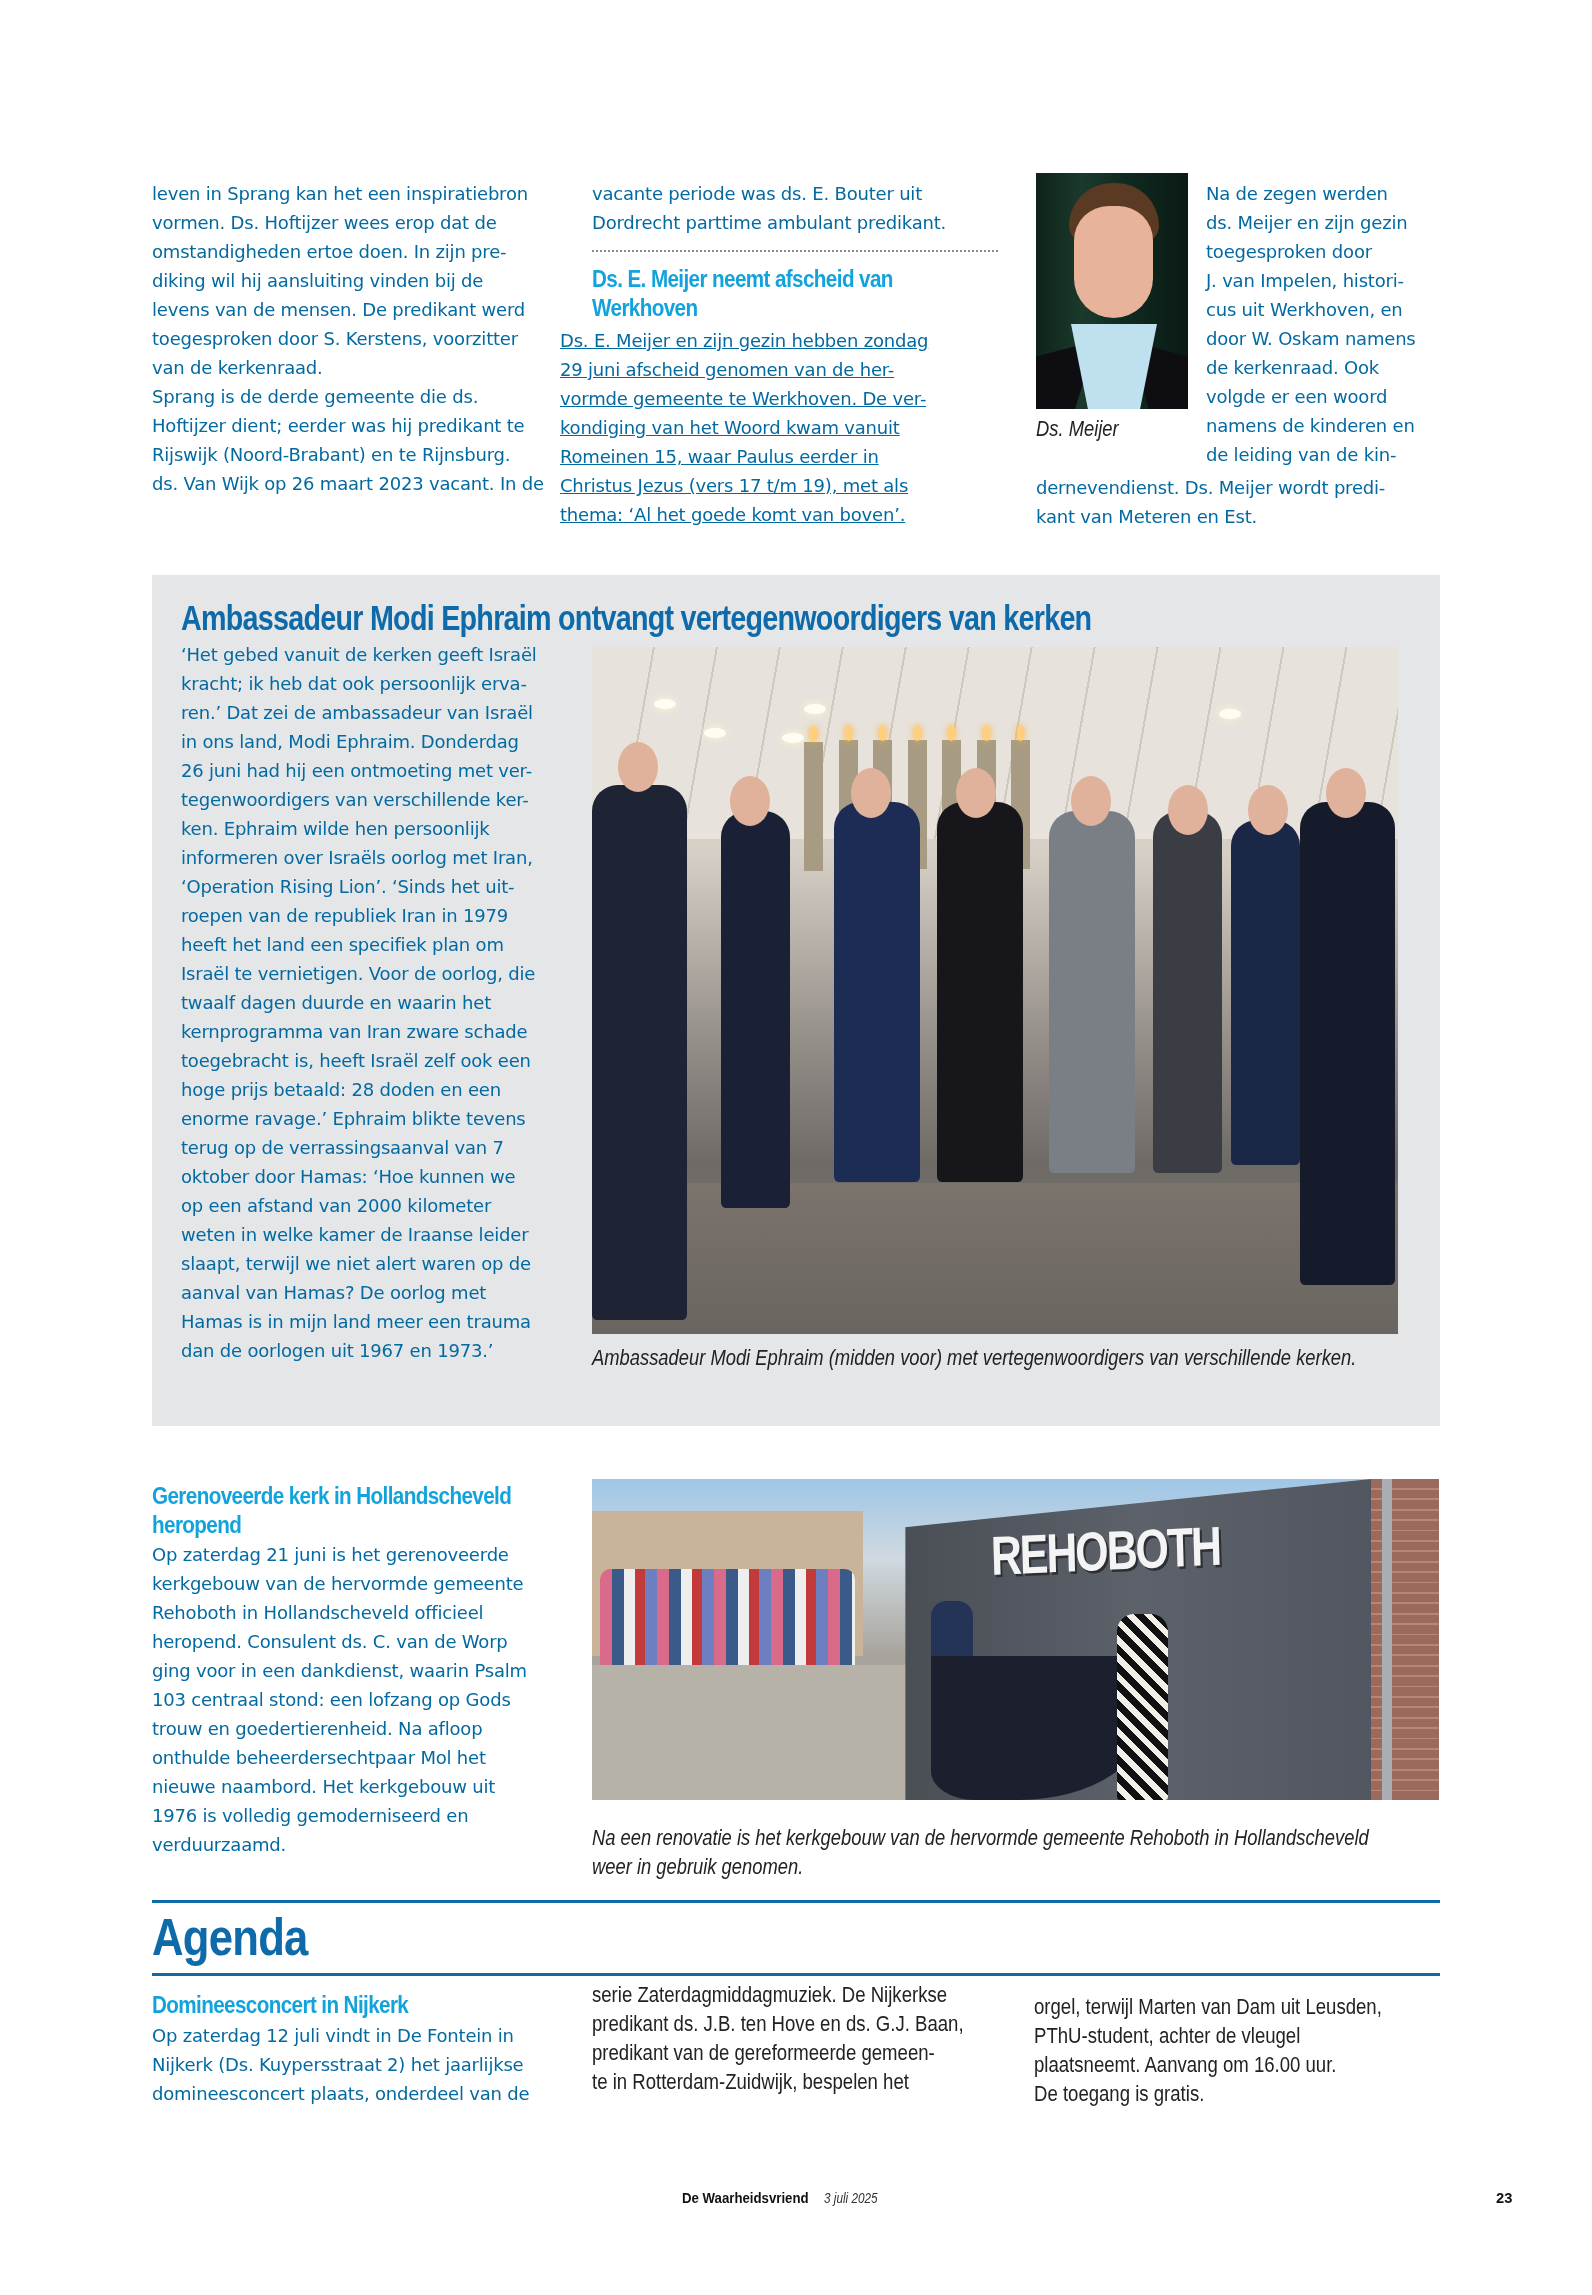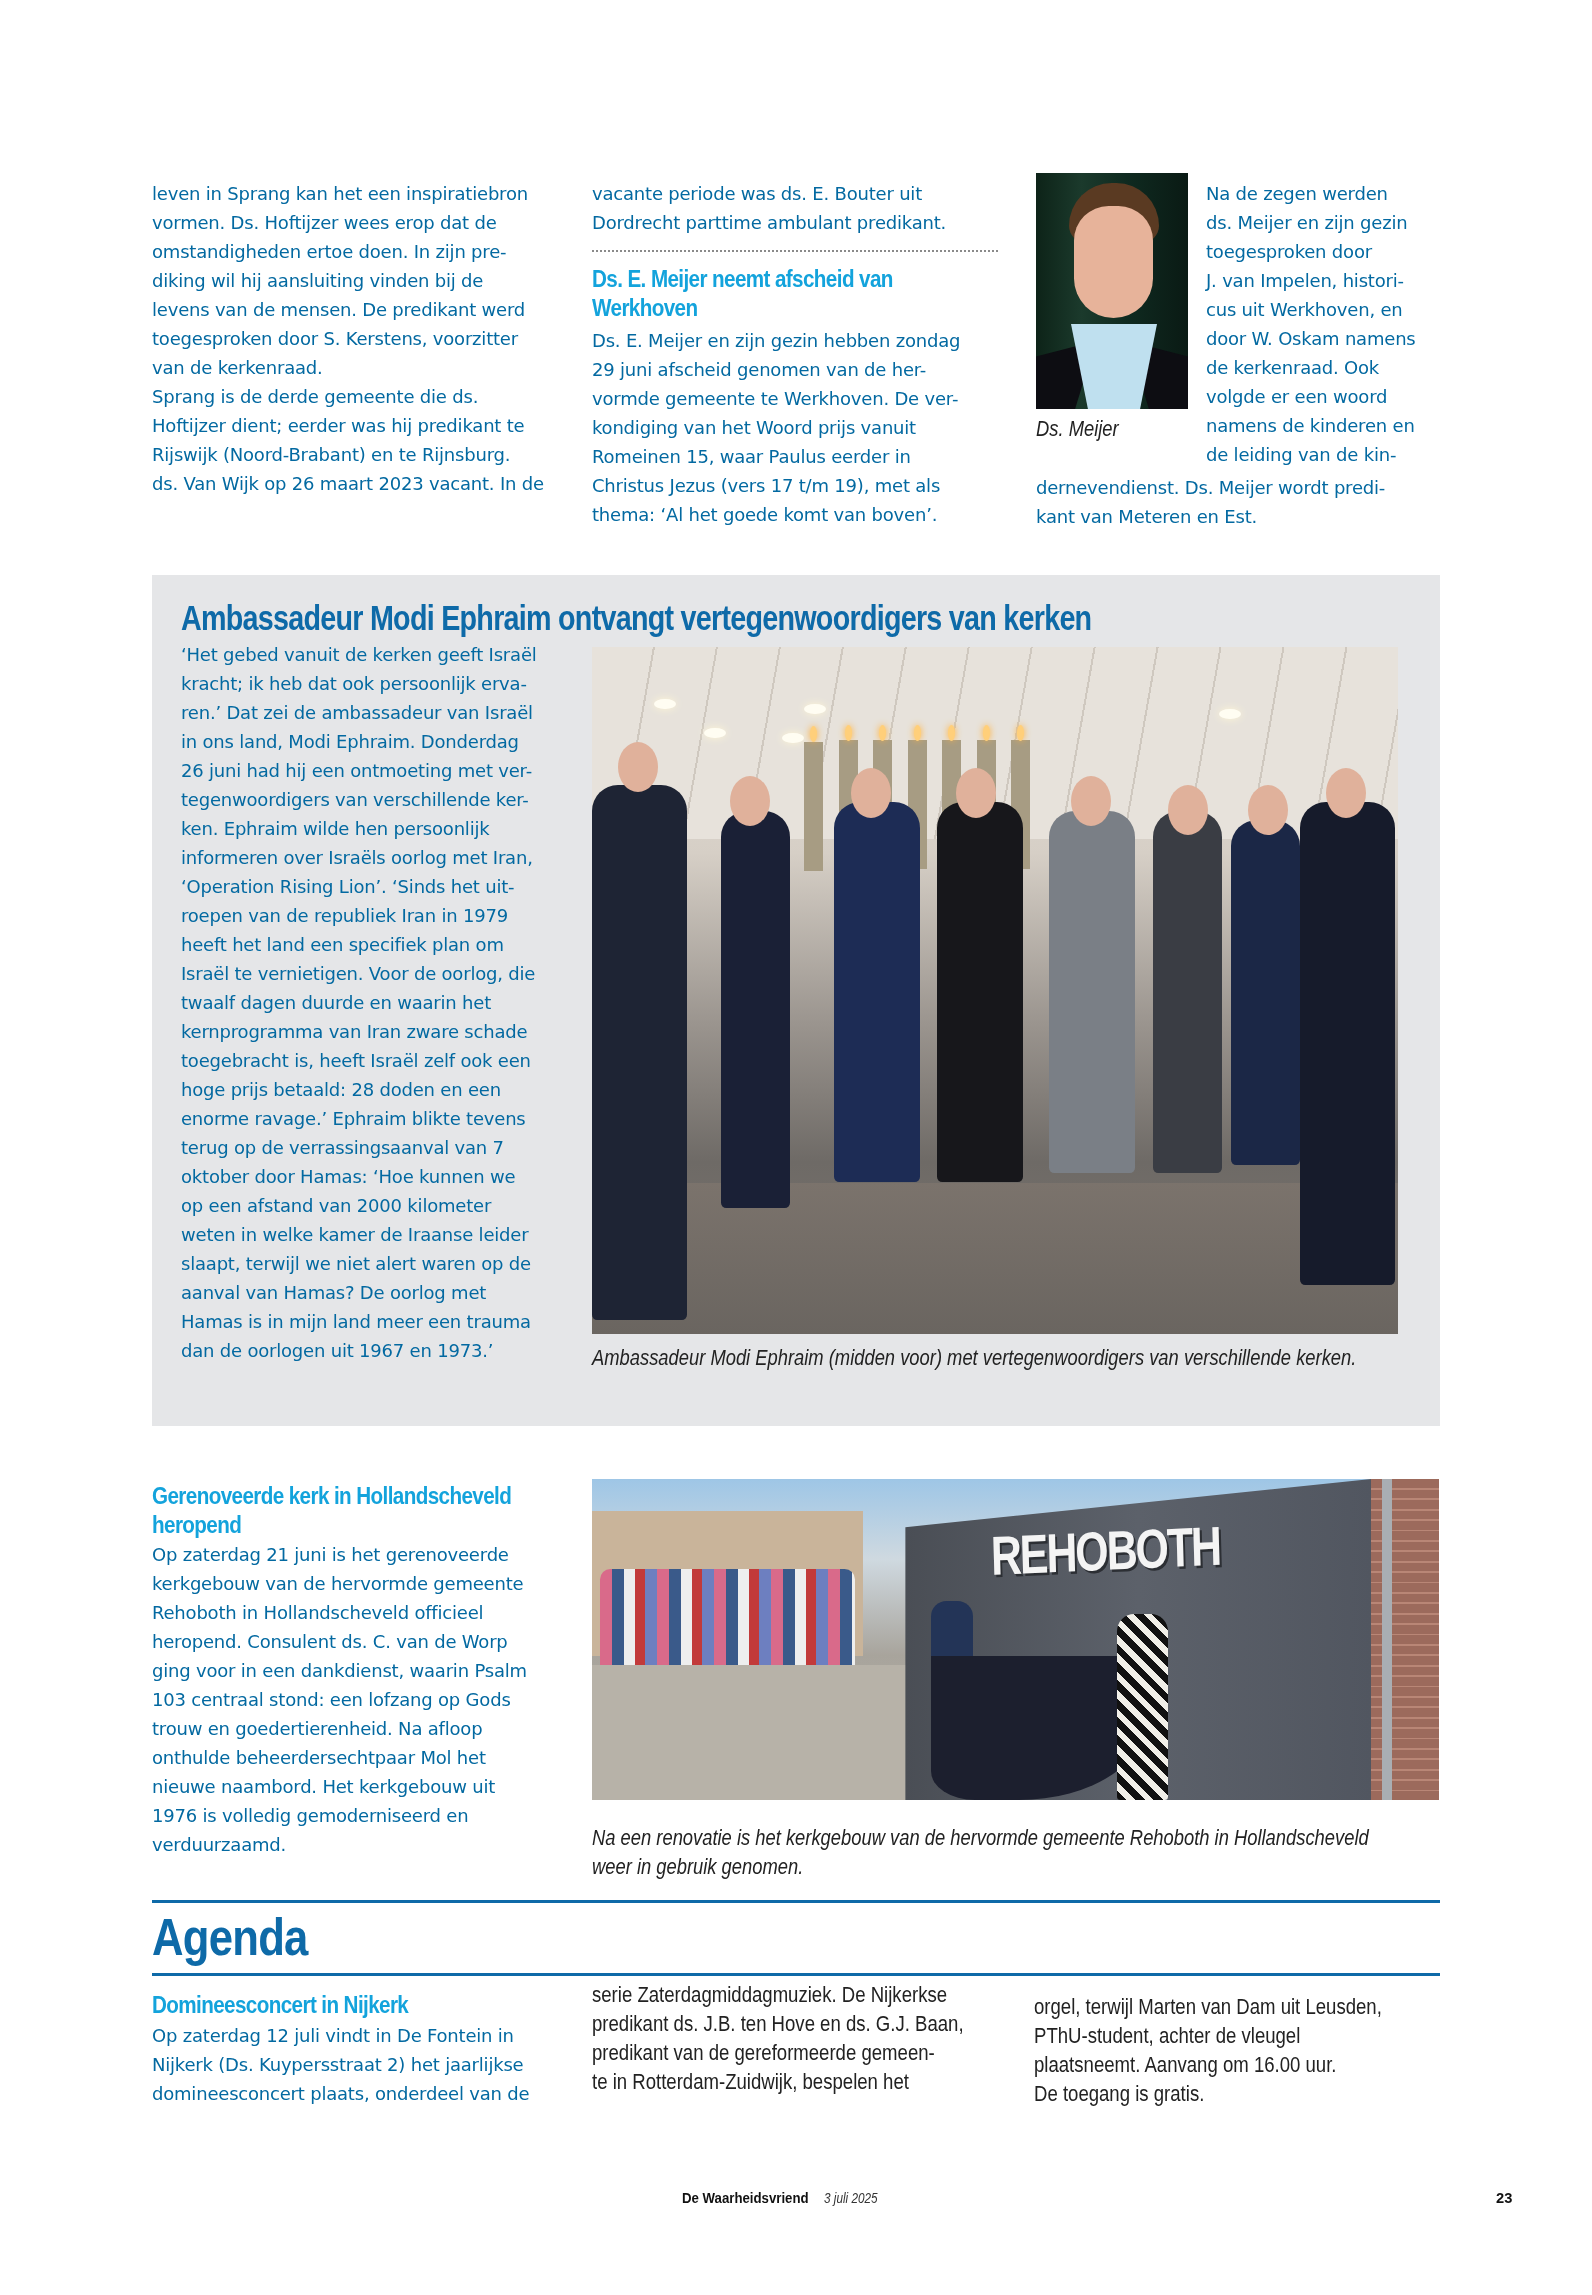--- a/index.html
+++ b/index.html
@@ -76,25 +76,25 @@
   <p>Dordrecht parttime ambulant predikant.</p>
 </div>
 
 <div class="abs dotted" style="left:592px; top:250px; width:406px;"></div>
 
 <div class="abs" style="left:592px; top:264px;">
   <div class="head-light">Ds. E. Meijer neemt afscheid van</div>
   <div class="head-light">Werkhoven</div>
 </div>
 
-<div class="abs body-text" style="left:592px; top:326px; width:414px;">
+<div class="abs body-text" style="left:560px; top:326px; width:414px;text-decoration:underline;">
   <p>Ds. E. Meijer en zijn gezin hebben zondag</p>
   <p>29 juni afscheid genomen van de her-</p>
   <p>vormde gemeente te Werkhoven. De ver-</p>
-  <p>kondiging van het Woord prijs vanuit</p>
+  <p>kondiging van het Woord kwam vanuit</p>
   <p>Romeinen 15, waar Paulus eerder in</p>
   <p>Christus Jezus (vers 17 t/m 19), met als</p>
   <p>thema: ‘Al het goede komt van boven’.</p>
 </div>
 
 <div class="abs photo portrait" style="left:1036px; top:173px; width:152px; height:236px;">
   <div class="hair"></div>
   <div class="face"></div>
   <div class="robe-l"></div>
   <div class="robe-r"></div>

